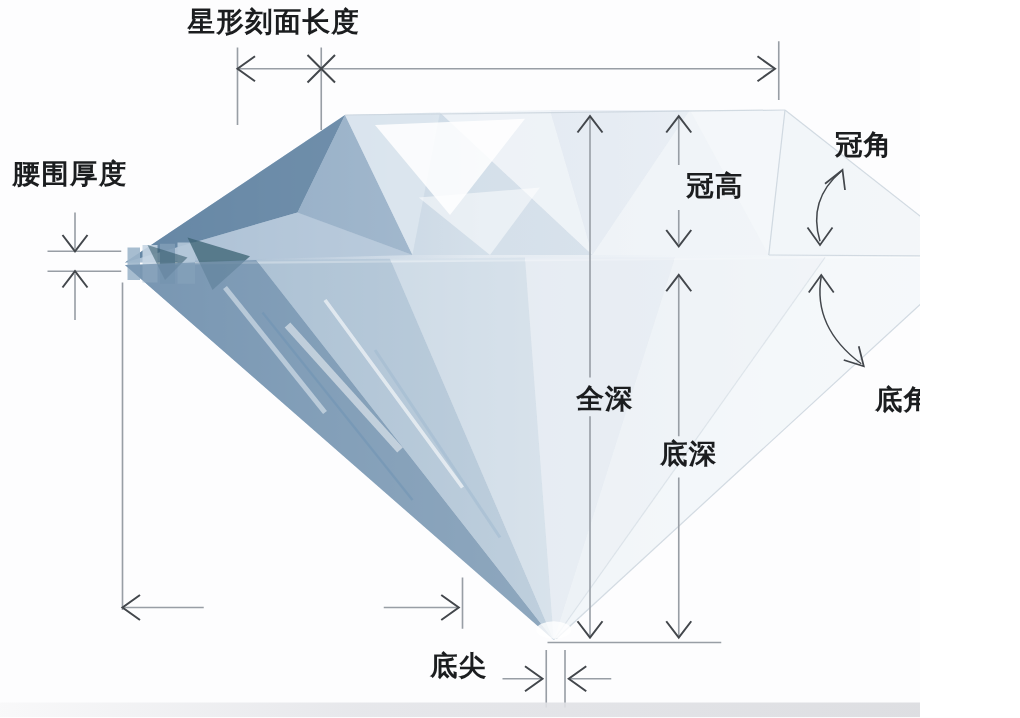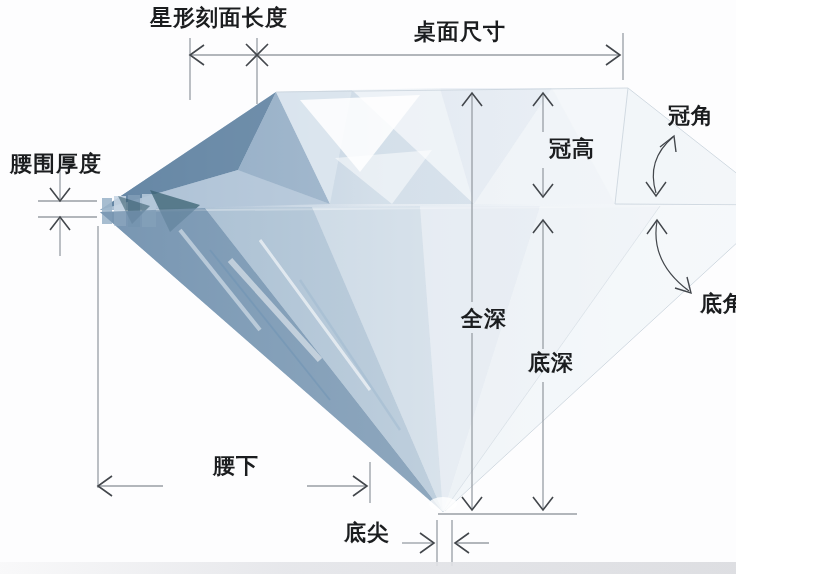--- a/index.html
+++ b/index.html
@@ -185,32 +185,30 @@
         <path d="M647 234 L657 220 L667 234"></path>
         <path d="M675 288 L691 293 L687 277"></path>
       </g>
     </g>
 
     <rect x="0" y="562" width="816" height="12" fill="url(#gradBand)" opacity="0.9"></rect>
   </svg>
 
   <div class="lbl" style="left:150px;top:6px;">星形刻面长度</div>
 
-  <div class="lbl" style="left:414px;top:20px;">桌面尺寸</div>
-
-  <div class="lbl" style="left:10px;top:127px;margin-top:25px;">腰围厚度</div>
+
+  <div class="lbl" style="left:10px;top:127px;">腰围厚度</div>
 
   <div class="lbl" style="left:520px;top:137px;margin-left:29px;">冠高</div>
 
   <div class="lbl" style="left:668px;top:104px;">冠角</div>
 
   <div class="lbl" style="left:461px;top:307px;">全深</div>
 
   <div class="lbl" style="left:528px;top:353px;font-family:Liberation Mono, monospace;">底深</div>
 
-  <div class="lbl" style="left:700px;top:292px;">底角</div>
+  <div class="lbl" style="left:700px;top:308px;">底角</div>
 
   <div class="lbl center two-line" style="left:168px;top:451px;width:136px;">
-    <div>腰下</div>
   </div>
 
   <div class="lbl" style="left:344px;top:521px;">底尖</div>
 </div>
 
 </body></html>

